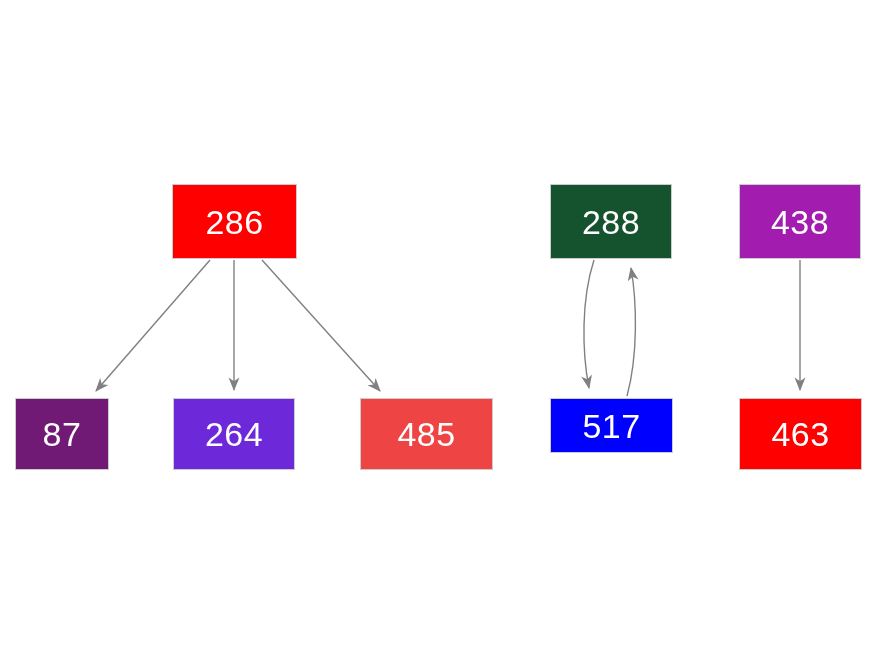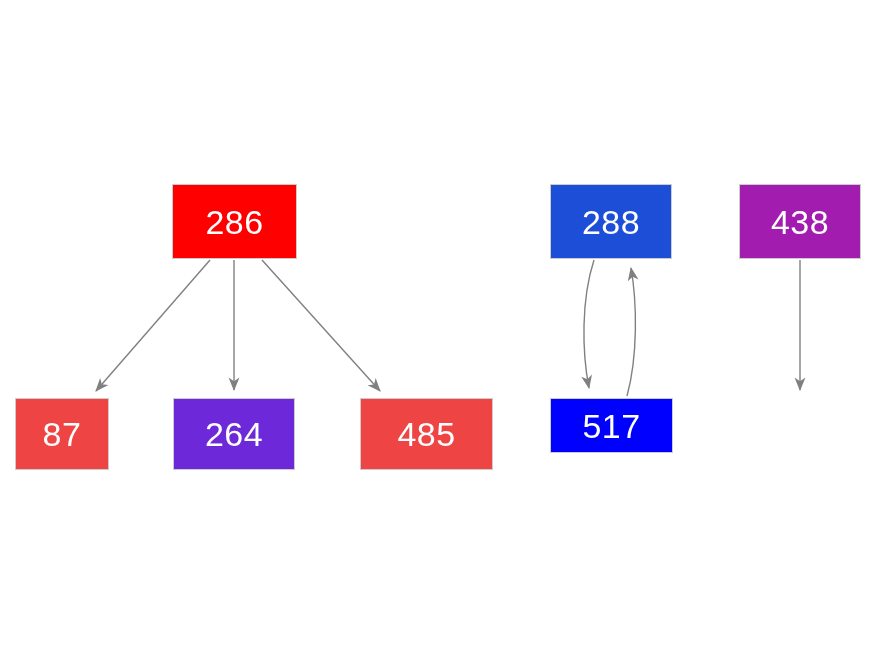--- a/index.html
+++ b/index.html
@@ -79,38 +79,41 @@
 
     <g>
       <path d="M 800 260 L 800 390" fill="none" stroke="#808080" stroke-width="1.4" marker-end="url(#arrowhead)"></path>
     </g>
   </svg>
 
   <div class="node" style="left:172px; top:184px; width:125px; height:75px; background:#ff0000;">
     <span class="node-label">286</span>
   </div>
 
-  <div class="node" style="left:550px; top:184px; width:122px; height:75px; background:#1d4ed8;">
+  <div class="node" style="left:550px; top:184px; width:122px; height:75px; background:#14532d;">
     <span class="node-label">288</span>
   </div>
 
   <div class="node" style="left:739px; top:184px; width:122px; height:75px; background:#a21caf;">
     <span class="node-label">438</span>
   </div>
 
-  <div class="node" style="left:15px; top:398px; width:94px; height:72px; background:#ef4444;">
+  <div class="node" style="left:15px; top:398px; width:94px; height:72px; background:#701a75;">
     <span class="node-label">87</span>
   </div>
 
   <div class="node" style="left:173px; top:398px; width:122px; height:72px; background:#6d28d9;">
     <span class="node-label">264</span>
   </div>
 
   <div class="node" style="left:360px; top:398px; width:133px; height:72px; background:#ef4444;">
     <span class="node-label">485</span>
   </div>
 
   <div class="node" style="left:550px; top:398px; width:123px; height:55px; background:#0000ff;">
     <span class="node-label">517</span>
   </div>
 
+  <div class="node" style="left:739px; top:398px; width:123px; height:72px; background:#ff0000;">
+    <span class="node-label">463</span>
+  </div>
 
 </div>
 
 </body></html>

